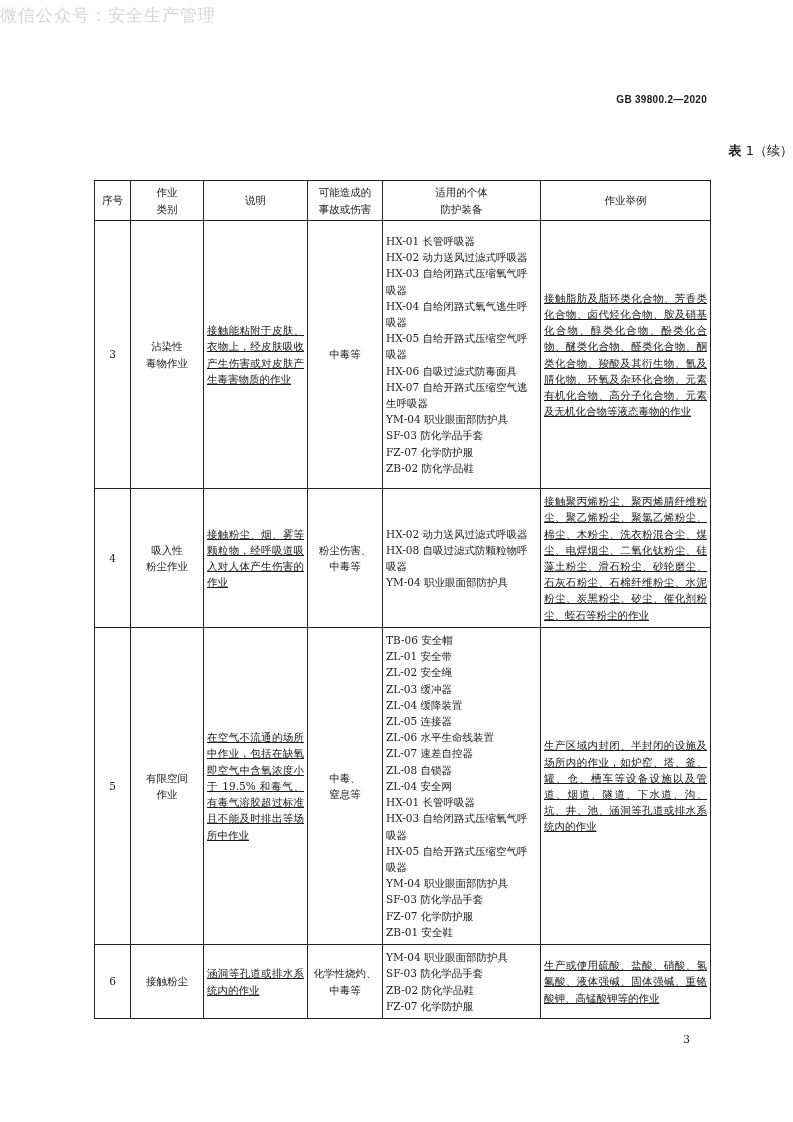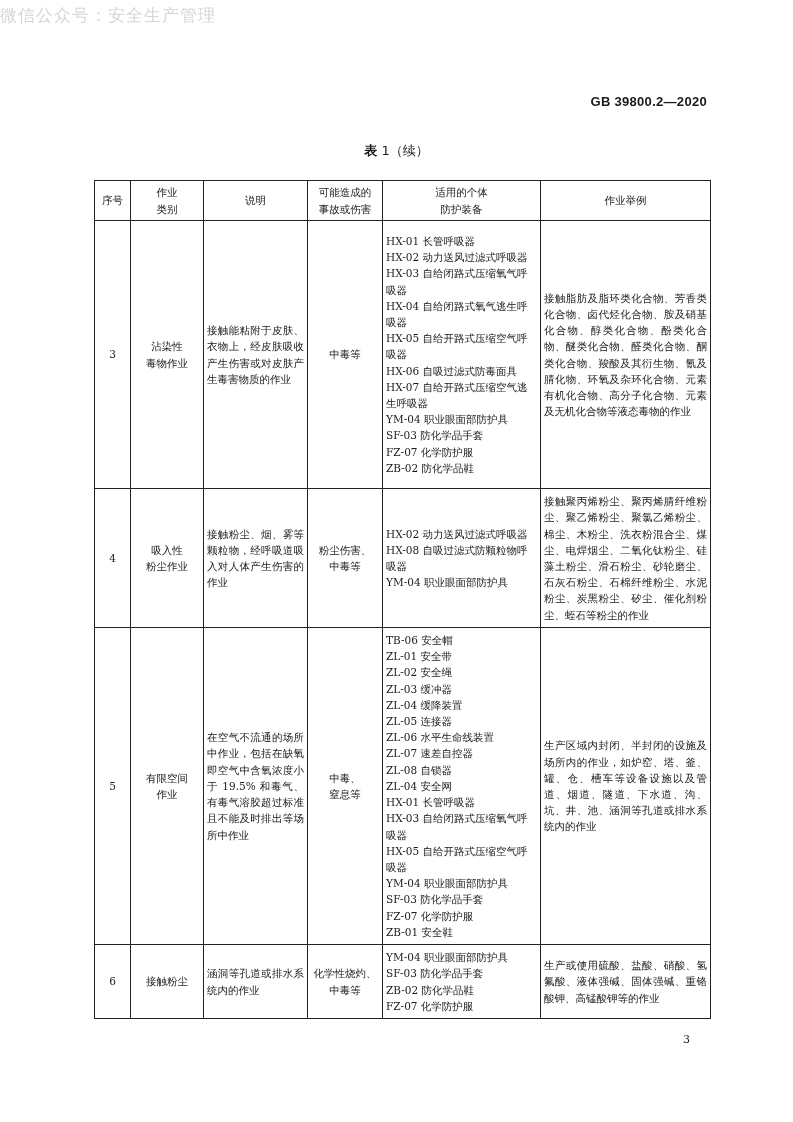--- a/index.html
+++ b/index.html
@@ -1,32 +1,32 @@
 <!DOCTYPE html>
 <html><head>
 <meta charset="utf-8">
 <style>
   html, body { margin:0; padding:0; background:#ffffff; }
   body { width:793px; height:1122px; position:relative; overflow:hidden;
          font-family:"DejaVu Serif", "Liberation Serif", serif; color:#1a1a1a; }
   .watermark { position:absolute; top:4px; left:0; width:793px; text-align:left;
                font-size:17px; color:#d6d6d6; letter-spacing:1px;
                font-family:"DejaVu Sans", sans-serif; }
-  .std-code { position:absolute; top:94px; right:86px; font-size:13px; font-weight:bold;
+  .std-code { position:absolute; top:94px; right:86px; font-size:10px; font-weight:bold;
               font-family:"Liberation Sans", "DejaVu Sans", sans-serif; letter-spacing:0.3px; }
-  .table-title { position:absolute; top:142px; left:0; width:793px; text-align:center;
+  .table-title { position:absolute; top:142px; left:0; width:793px; text-align:right;
                  font-size:13px; font-family:"DejaVu Sans", sans-serif; }
   .table-title .bold { font-weight:bold; }
   table.ppe { position:absolute; top:172px; left:94px; width:616px;
               border-collapse:collapse; table-layout:fixed; font-size:10.5px; line-height:16.2px; }
   table.ppe th, table.ppe td { border:1px solid #222; padding:2px 3px; vertical-align:middle; }
   table.ppe { border:1.6px solid #111;margin-top:8px; }
   table.ppe th { font-weight:normal; text-align:center; line-height:17px; }
   td.c { text-align:center; }
-  td.j { text-align:justify; text-align-last:left; }
+  td.j { text-align:justify; text-align-last:left;text-decoration:underline; }
   .equip-line { display:block; white-space:normal; }
   .page-num { position:absolute; top:1033px; right:103px; font-size:11px; }
   .row3 { height:268px; }
   .row4 { height:139px; }
   .row5 { height:317px; }
   .row6 { height:74px; }
   .hdr { height:40px; }
 </style>
 </head>
 <body>

